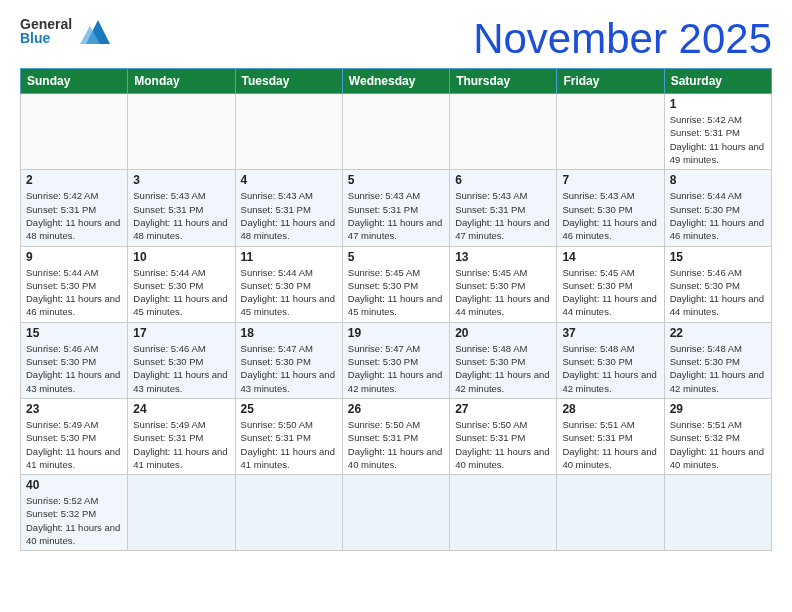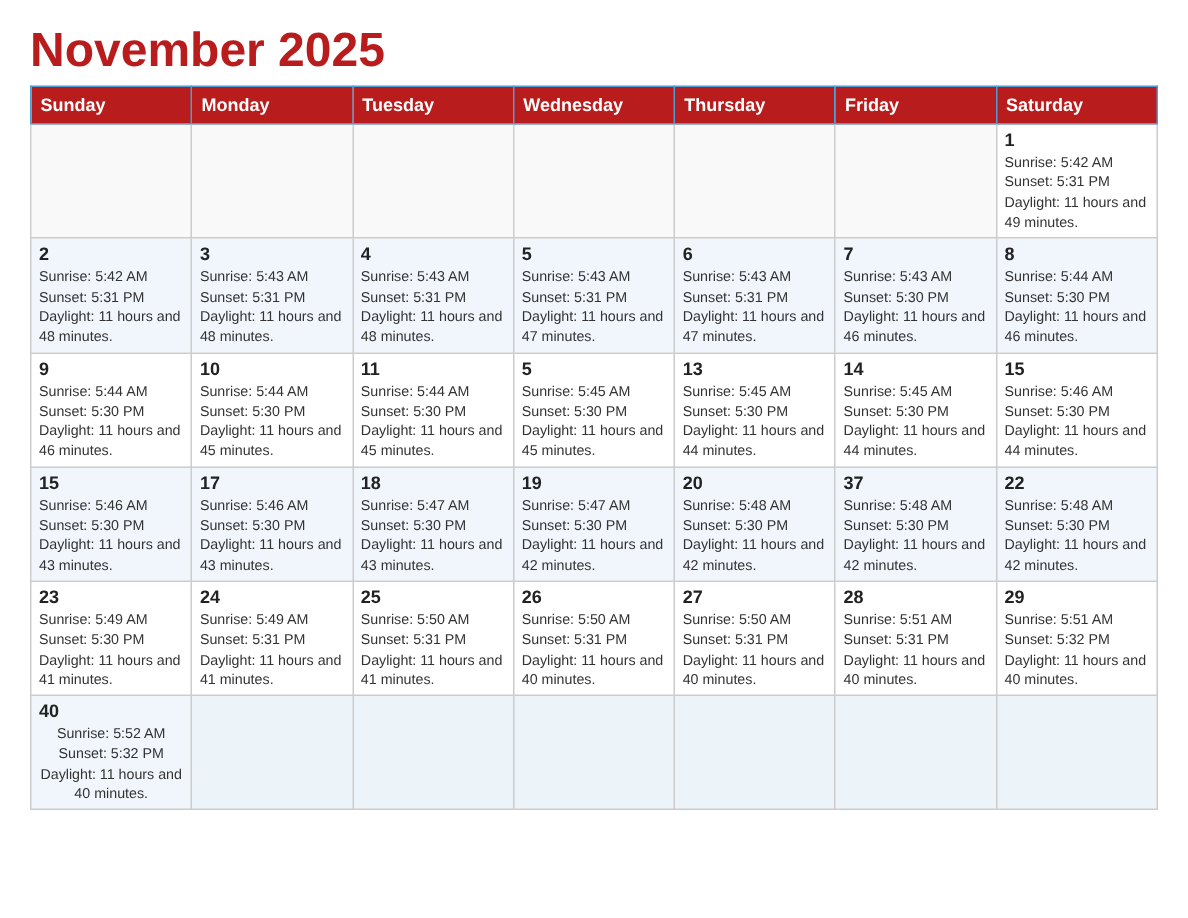--- a/index.html
+++ b/index.html
@@ -18,37 +18,37 @@
     }
     .logo {
       display: flex;
       flex-direction: column;
       align-items: flex-start;
     }
     .title-block {
       text-align: right;
     }
     .month-title {
-      font-size: 32px;
-      font-weight: bold;
-      color: #b91c1c;
+      font-size: 42px;
+      font-weight: normal;
+      color: #1d4ed8;
       line-height: 1.1;
     }
     .location-subtitle {
       font-size: 13px;
       color: #444;
       margin-top: 2px;
     }
     .calendar-table {
       width: 100%;
       border-collapse: collapse;
       border: 1px solid #ccc;
     }
     .calendar-table th {
-      background: #b91c1c;
+      background: #15803d;
       color: #fff;
       font-size: 12px;
       font-weight: bold;
       text-align: left;
       padding: 5px 6px;
       border: 1px solid #4d9dd4;
     }
     .calendar-table td {
       vertical-align: top;
       border: 1px solid #ccc;
@@ -78,20 +78,32 @@
       background: #f0f6fc;
     }
     .row-even td.empty {
       background: #edf4f9;
     }
   </style>
 </head>
 <body>
 
 <div class="header-section">
+  <div class="logo">
+    <div style="display:flex;align-items:center;gap:4px;">
+      <div style="display:flex;flex-direction:column;line-height:1;">
+        <span style="font-size:14px;font-weight:bold;color:#333;">General</span>
+        <span style="font-size:14px;font-weight:bold;color:#1a7abf;">Blue</span>
+      </div>
+      <svg width="38" height="30" viewBox="0 0 38 30">
+        <polygon points="10,28 22,4 34,28" fill="#1a7abf"></polygon>
+        <polygon points="4,28 14,10 24,28" fill="#5aabdf" opacity="0.7"></polygon>
+      </svg>
+    </div>
+  </div>
   <div class="title-block">
     <div class="month-title">November 2025</div>
   </div>
 </div>
 
 <table class="calendar-table">
   <thead>
     <tr>
     <th>Sunday</th>
         <th>Monday</th>
@@ -289,21 +301,21 @@
         <td>
           <span class="day-number">29</span>
           <div class="day-info" style="white-space: pre-line;">Sunrise: 5:51 AM
 Sunset: 5:32 PM
 Daylight: 11 hours and 40 minutes.</div>
         </td>
       </tr>
       <tr class="row-even">
         <td>
           <span class="day-number">40</span>
-          <div class="day-info" style="white-space: pre-line; text-align: center;">Sunrise: 5:52 AM
+          <div class="day-info" style="white-space: pre-line;">Sunrise: 5:52 AM
 Sunset: 5:32 PM
 Daylight: 11 hours and 40 minutes.</div>
         </td>
         <td class="empty"></td>
         <td class="empty"></td>
         <td class="empty"></td>
         <td class="empty"></td>
         <td class="empty"></td>
         <td class="empty"></td>
       </tr>

